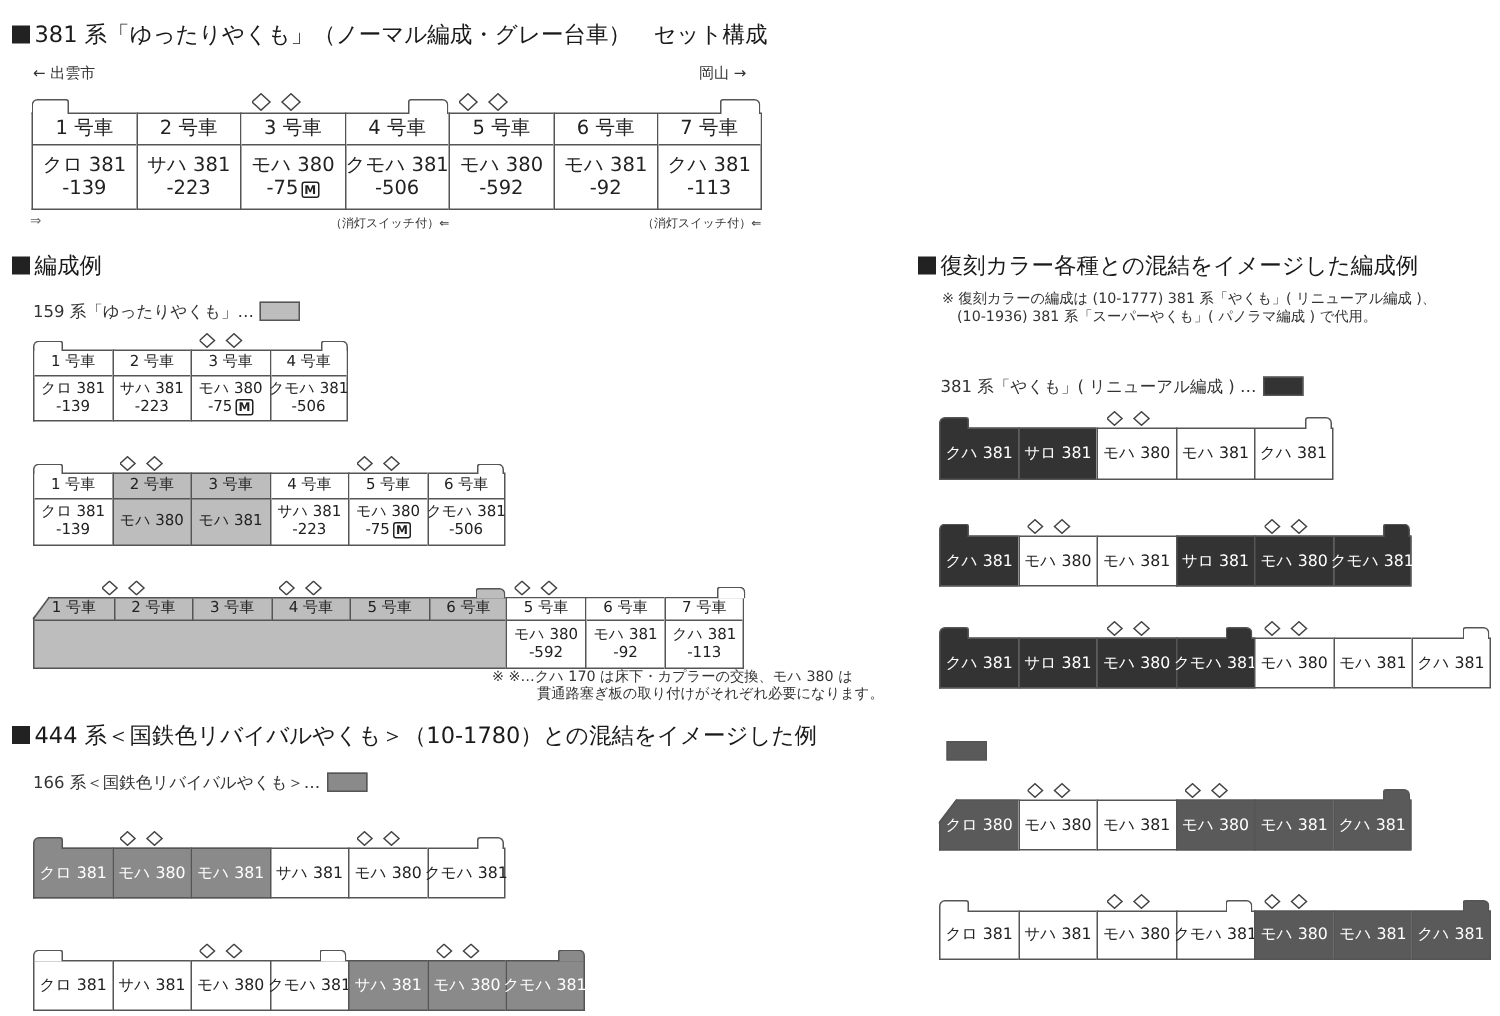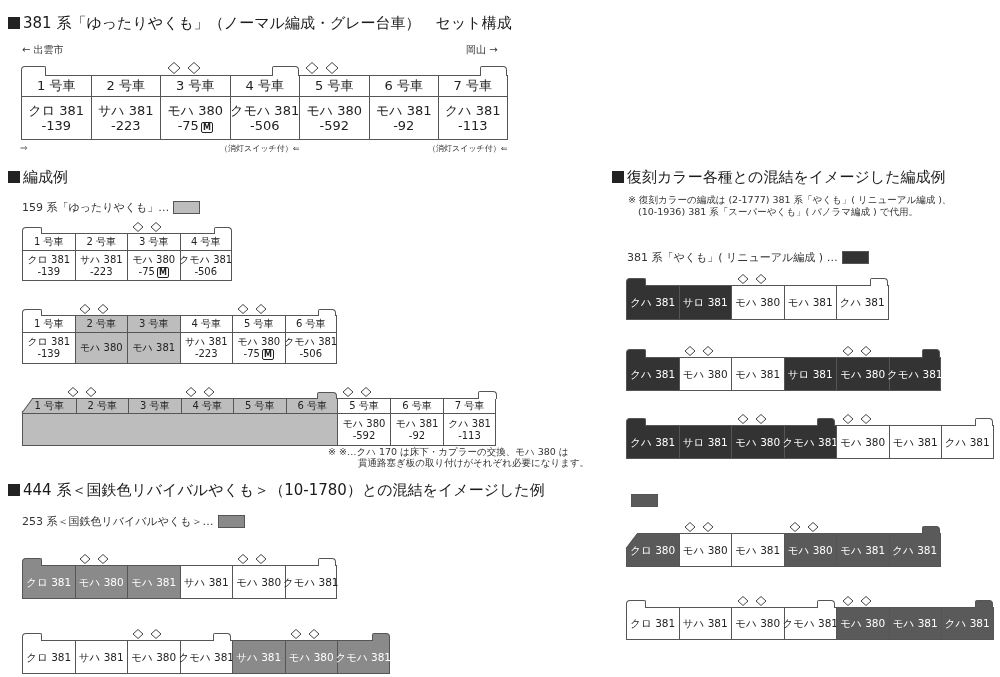--- a/index.html
+++ b/index.html
@@ -242,21 +242,21 @@
     </svg>
   </div>
 
 <div class="abs small" style="left:328px;top:446px;font-size:9.5px;">※ ※…クハ 170 は床下・カプラーの交換、モハ 380 は</div>
 <div class="abs small" style="left:358px;top:457px;font-size:9.5px;">貫通路塞ぎ板の取り付けがそれぞれ必要になります。</div>
 
 <div class="abs h1" style="left:8px;top:481px;">
   <span class="sq"></span><span>444 系＜国鉄色リバイバルやくも＞（10-1780）との混結をイメージした例</span>
 </div>
 <div class="abs label" style="left:22px;top:515px;">
-  <span>253 系＜国鉄色リバイバルやくも＞…</span><span class="swatch" style="width:27px;height:13px;background:#8a8a8a;"></span>
+  <span>166 系＜国鉄色リバイバルやくも＞…</span><span class="swatch" style="width:27px;height:13px;background:#8a8a8a;"></span>
 </div>
 <div id="train-rv1" class="train" style="left:0;top:0;">
     <div class="car" style="left: 22px; top: 565px; width: 52.5px; height: 34px; background: rgb(138, 138, 138); color: rgb(255, 255, 255);">
       <div class="body" style="top: 0px; font-size: 10.5px; line-height: 12.5px;">
         <span>クロ 381</span>
       </div>
     </div>
     <div class="car" style="left: 74.5px; top: 565px; width: 52.5px; height: 34px; background: rgb(138, 138, 138); color: rgb(255, 255, 255);">
       <div class="body" style="top: 0px; font-size: 10.5px; line-height: 12.5px;">
         <span>モハ 380</span>
@@ -338,21 +338,21 @@
     </svg>
     <svg width="32" height="10" style="position: absolute; left: 291px; top: 629px;">
       <polygon points="0,5 5,0.5 10,5 5,9.5" fill="#fff" stroke="#444" stroke-width="1"></polygon>
       <polygon points="18,5 23,0.5 28,5 23,9.5" fill="#fff" stroke="#444" stroke-width="1"></polygon>
     </svg>
   </div>
 
 <div class="abs h1" style="left:612px;top:168px;">
   <span class="sq"></span><span>復刻カラー各種との混結をイメージした編成例</span>
 </div>
-<div class="abs small" style="left:628px;top:194px;font-size:9.5px;">※ 復刻カラーの編成は (2-1777) 381 系「やくも」( リニューアル編成 )、</div>
+<div class="abs small" style="left:628px;top:194px;font-size:9.5px;">※ 復刻カラーの編成は (10-1777) 381 系「やくも」( リニューアル編成 )、</div>
 <div class="abs small" style="left:638px;top:206px;font-size:9.5px;text-align:center;">(10-1936) 381 系「スーパーやくも」( パノラマ編成 ) で代用。</div>
 
 <div class="abs label" style="left:627px;top:251px;">
   <span>381 系「やくも」( リニューアル編成 ) …</span><span class="swatch" style="width:27px;height:13px;background:#333333;"></span>
 </div>
 <div id="train-r1" class="train" style="left:0;top:0;">
     <div class="car" style="left: 626px; top: 285px; width: 52.5px; height: 35px; background: rgb(51, 51, 51); color: rgb(255, 255, 255);">
       <div class="body" style="top: 0px; font-size: 10.5px; line-height: 12.5px;">
         <span>クハ 381</span>
       </div>

